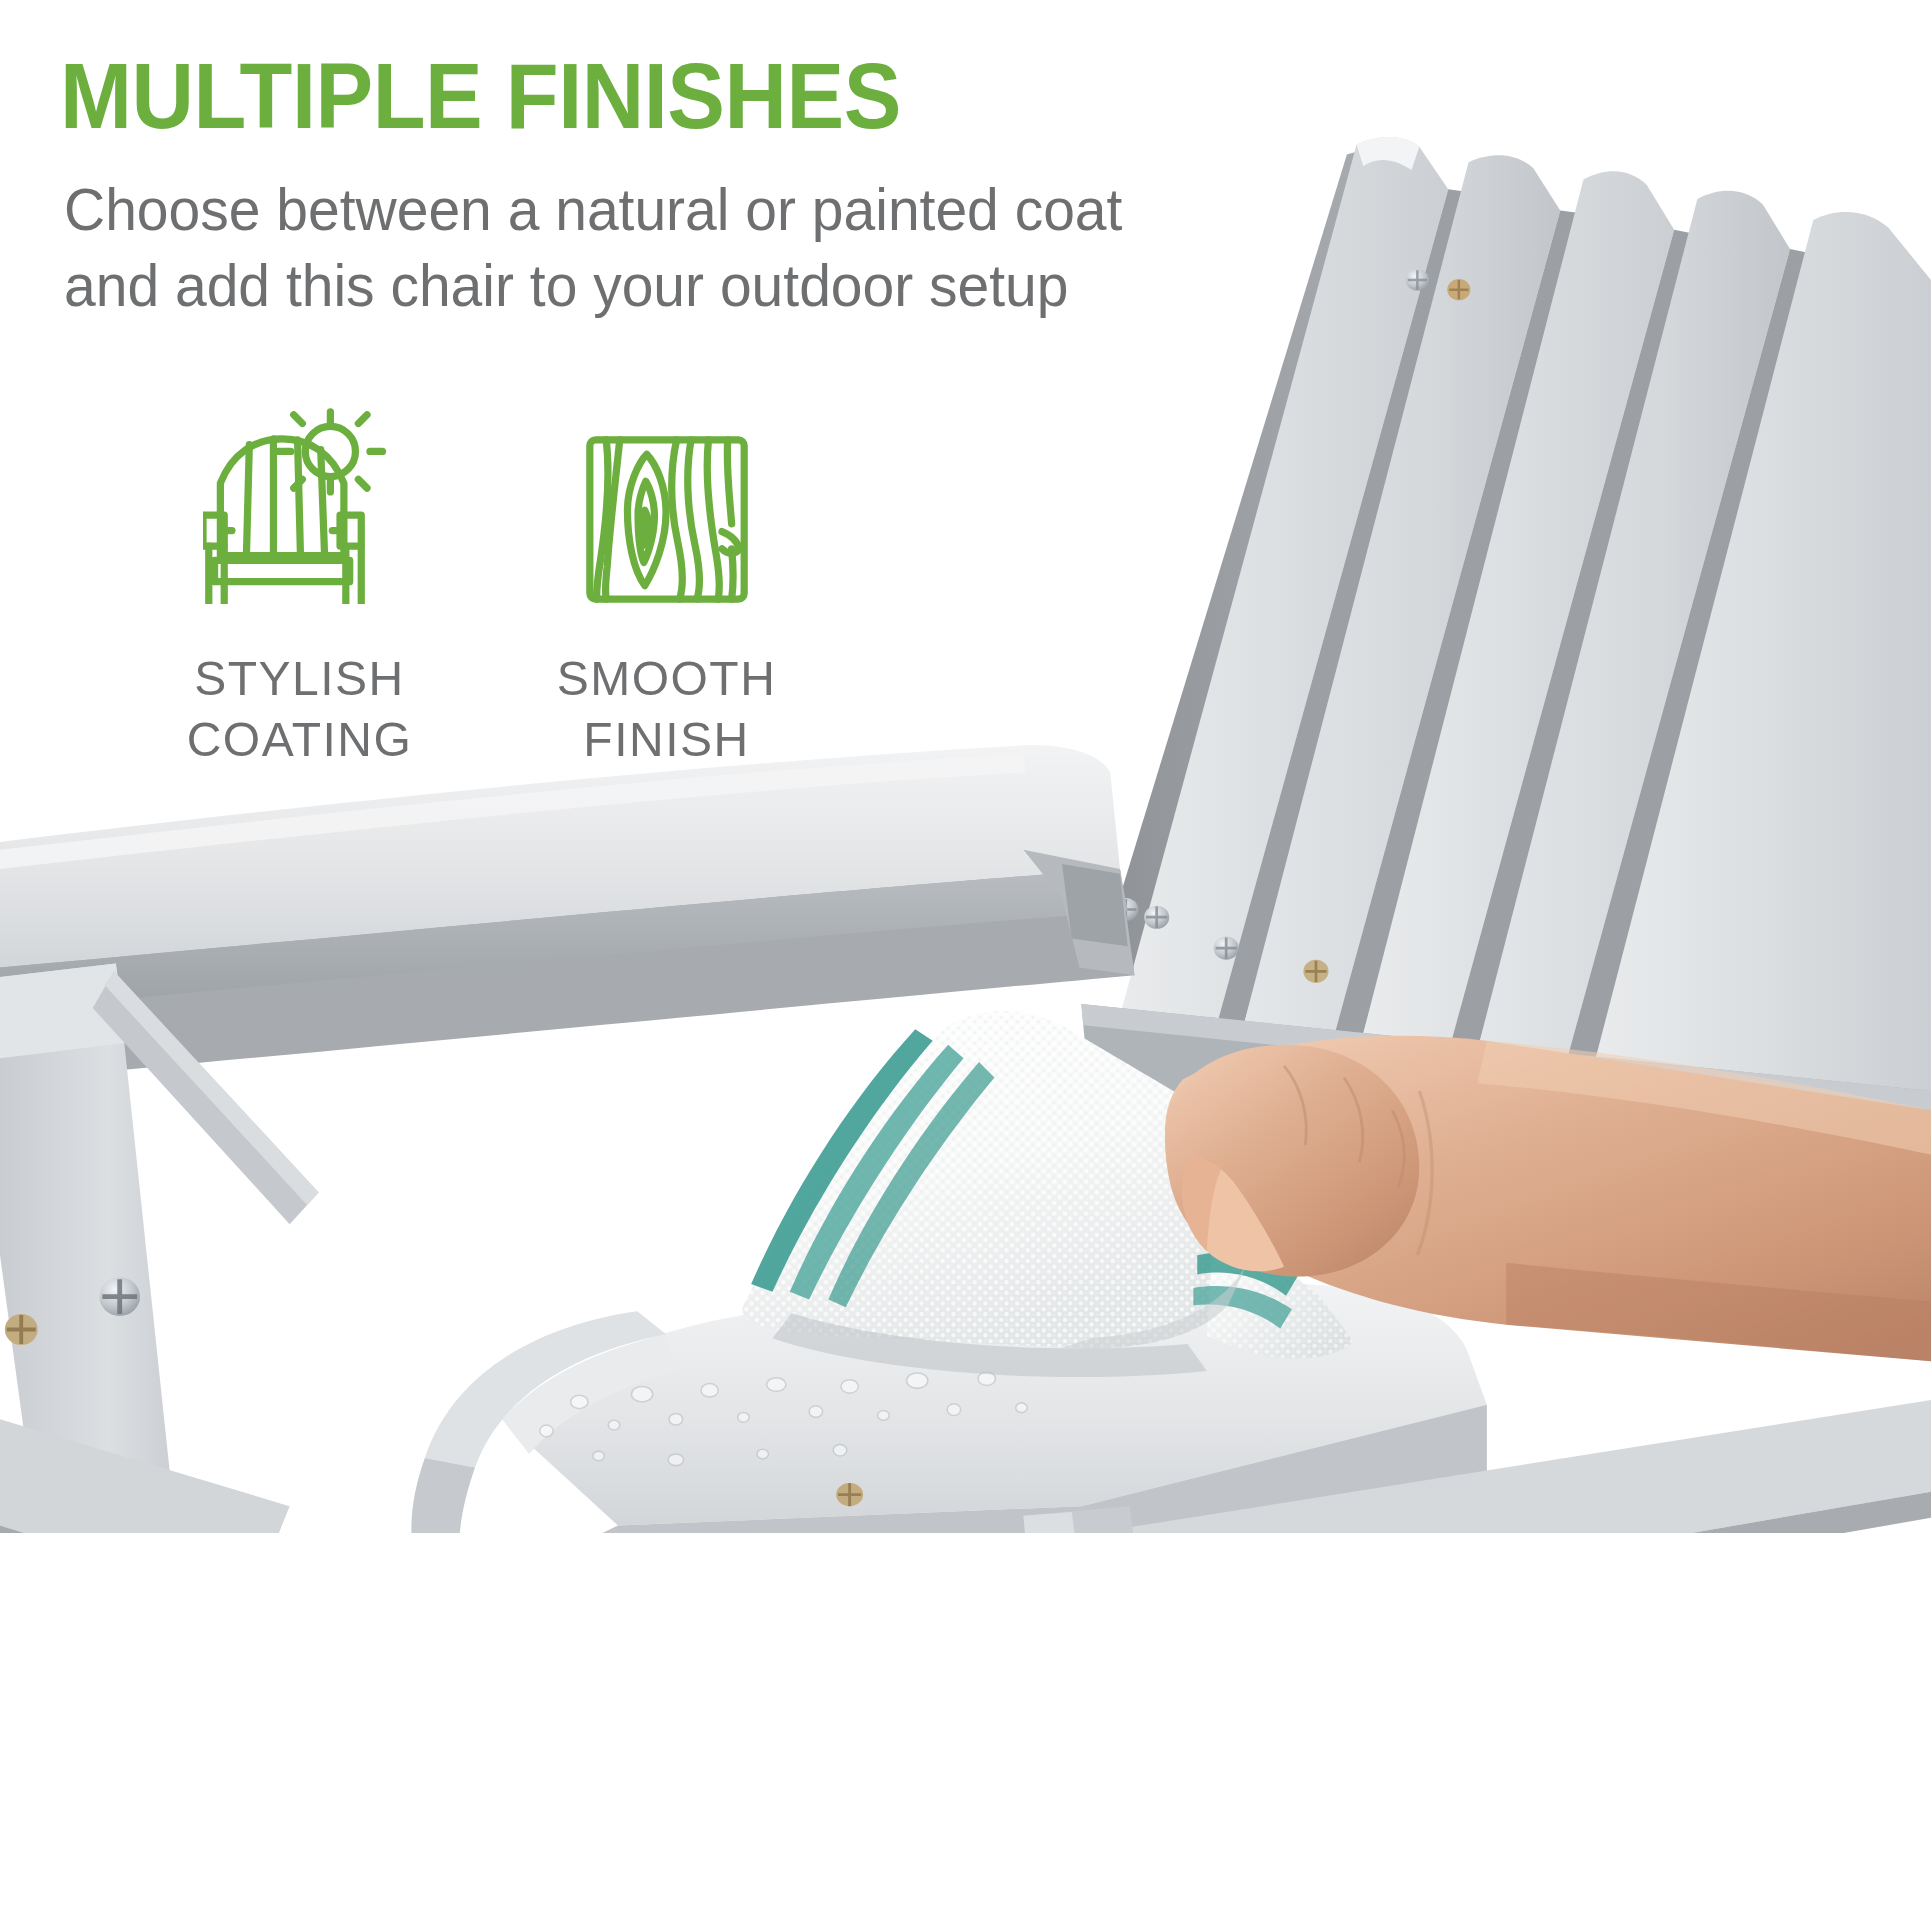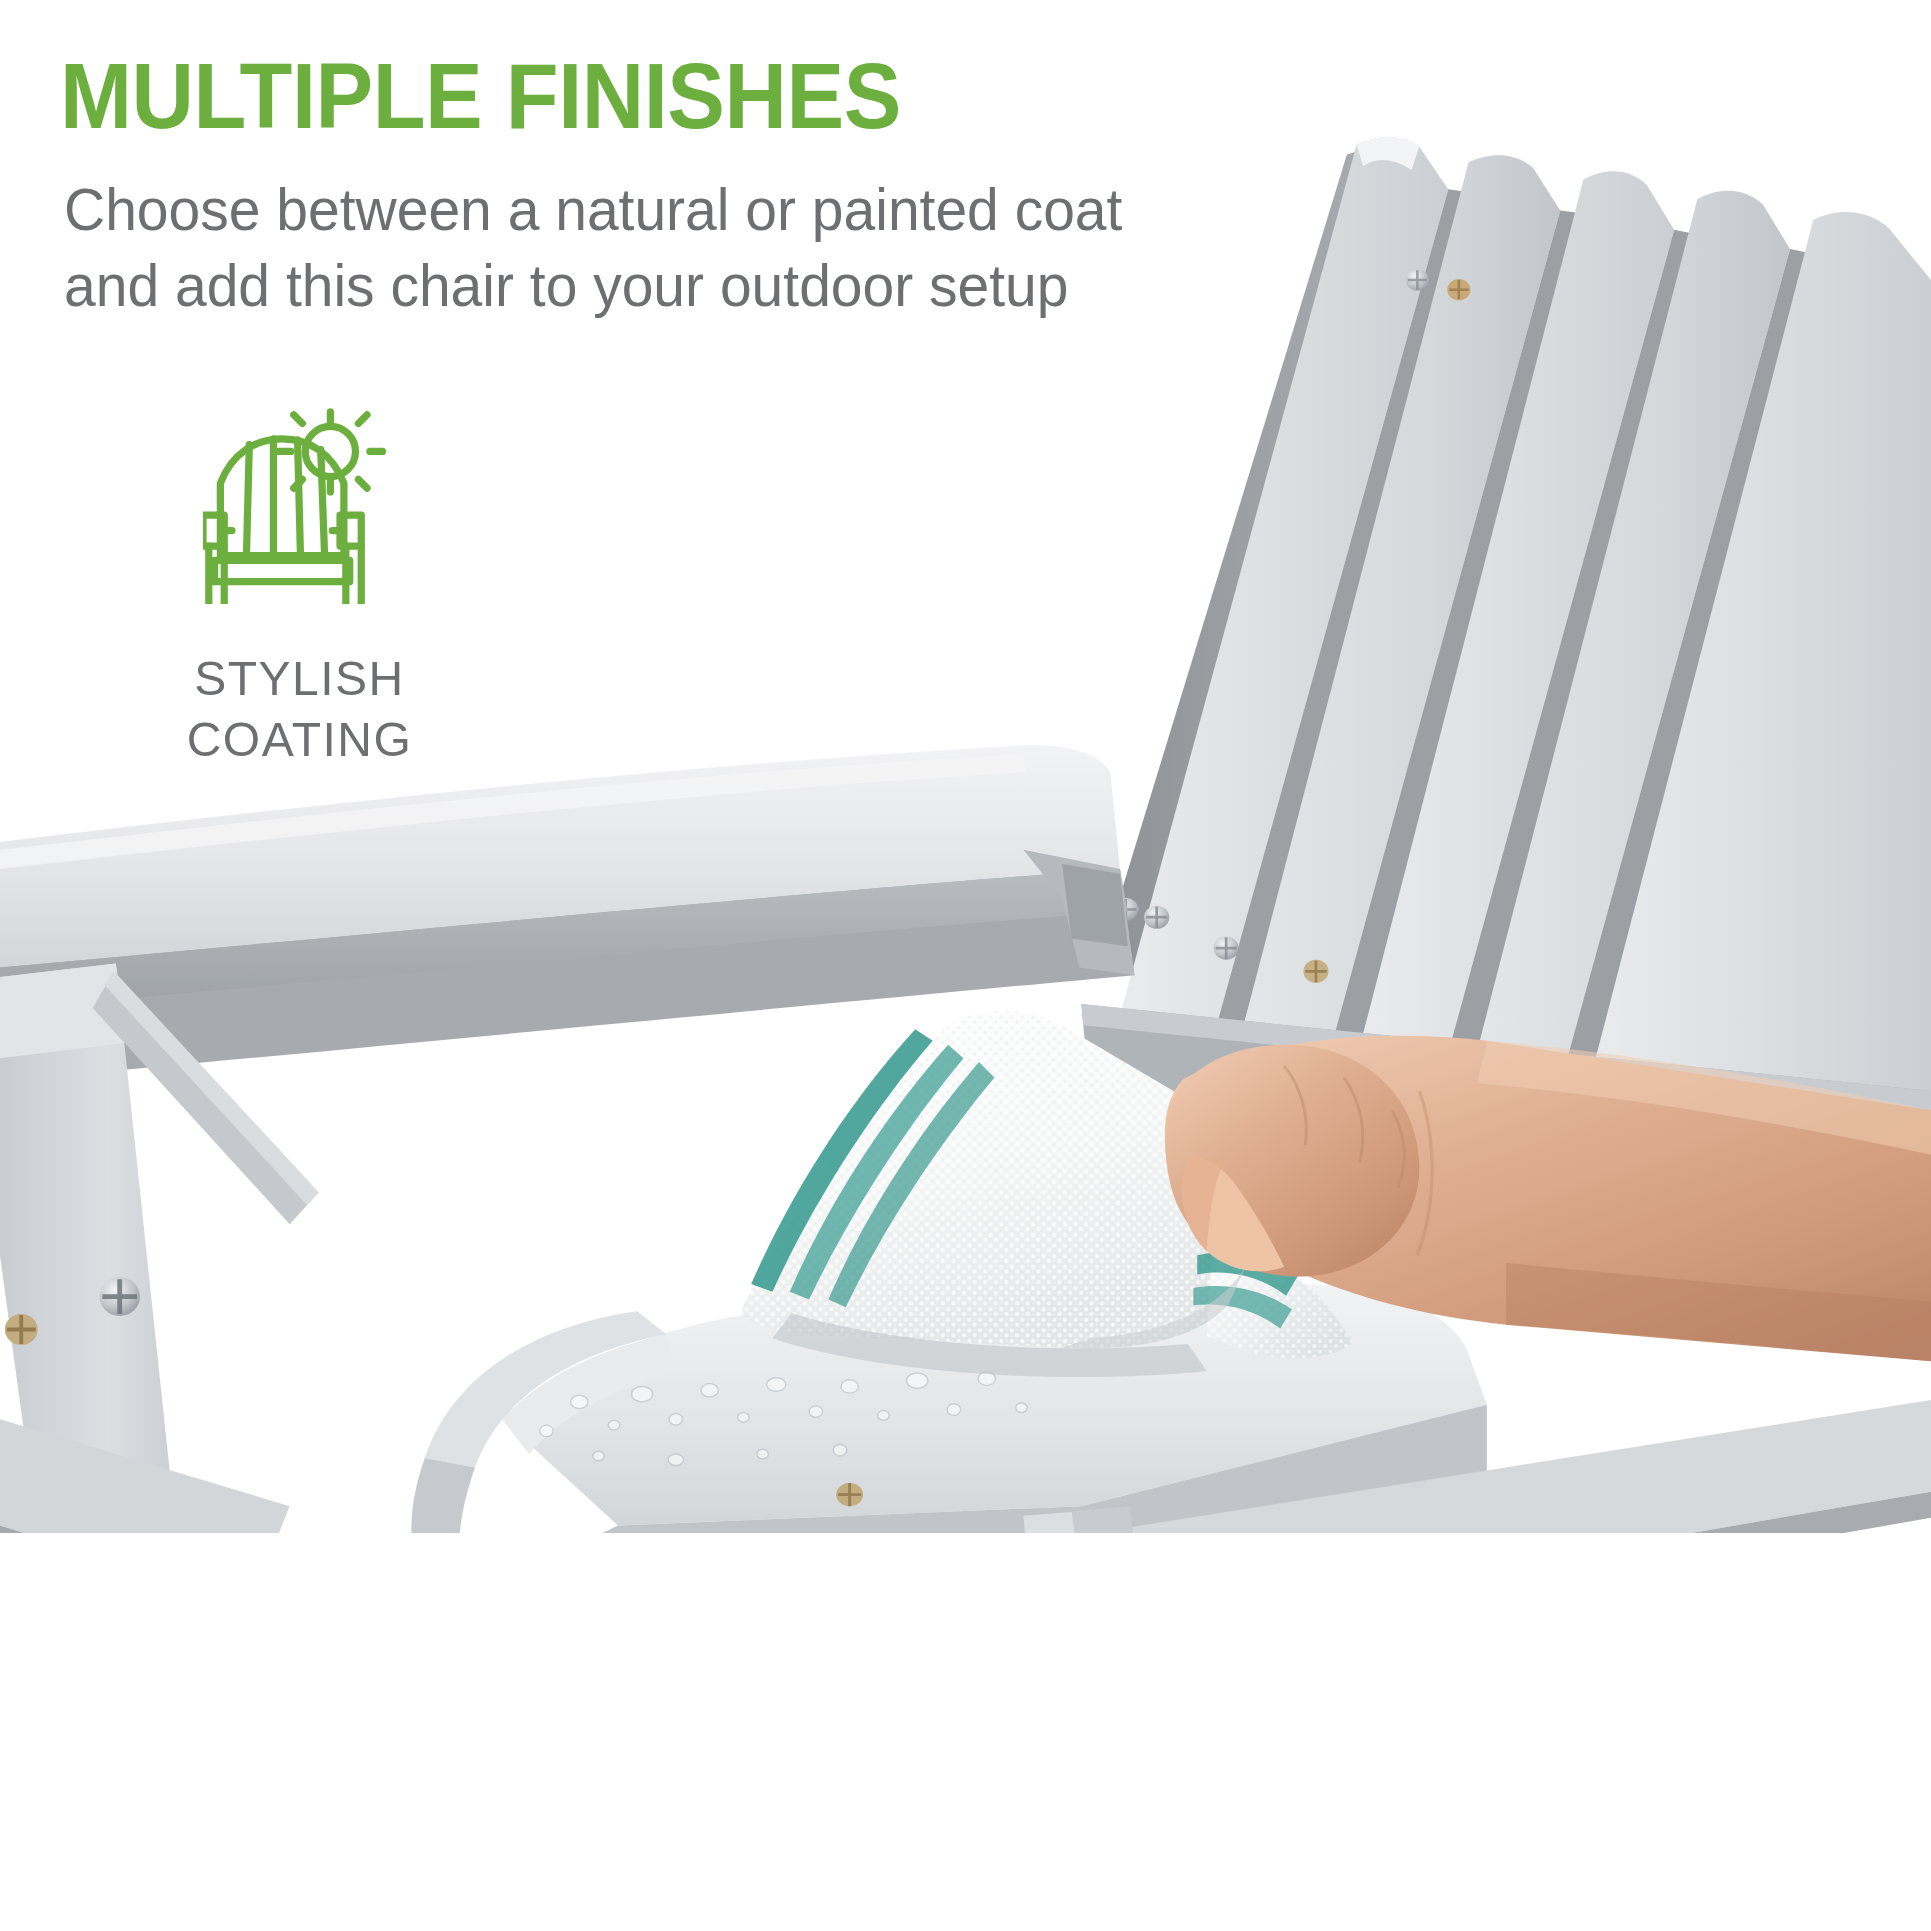--- a/index.html
+++ b/index.html
@@ -412,17 +412,43 @@
           <path d="M6 145 L6 205"></path>
           <path d="M22 145 L22 205"></path>
           <path d="M148 145 L148 205"></path>
           <path d="M164 145 L164 205"></path>
         </svg>
       </div>
       <div class="cap">STYLISH
 COATING</div>
     </div>
 
+    <div class="feature">
+      <div class="ico">
+        <svg width="164" height="169" viewBox="0 0 170 175" fill="none" stroke="#6CAF3F" stroke-width="7.5" stroke-linecap="round" stroke-linejoin="round" xmlns="http://www.w3.org/2000/svg">
+
+          <rect x="5" y="5" width="160" height="165" rx="6"></rect>
+
+          <path d="M44 78 C44 52 56 28 64 20 C74 30 84 54 84 80
+                   C84 110 72 140 62 156 C50 140 44 108 44 78 Z"></path>
+          <path d="M55 82 C55 68 60 54 63 48 C68 56 72 70 72 84
+                   C72 102 66 122 61 132 C56 120 55 98 55 82 Z"></path>
+          <path d="M59 92 C59 86 61 80 62 78 C64 82 66 88 66 94
+                   C66 102 64 110 62 114 C60 108 59 98 59 92 Z"></path>
+
+          <path d="M22 5 C26 40 22 90 16 130 C13 148 12 160 12 170"></path>
+          <path d="M36 5 C32 44 26 92 23 136 C21 154 21 164 22 170"></path>
+          <path d="M95 5 C88 36 88 74 96 110 C102 138 102 158 98 170"></path>
+          <path d="M110 5 C104 38 106 78 114 114 C120 142 120 158 116 170"></path>
+          <path d="M128 5 C124 44 130 90 136 124 C140 148 140 160 138 170"></path>
+          <path d="M148 5 C146 32 150 66 152 92"></path>
+          <path d="M152 118 C154 138 154 156 152 170"></path>
+          <path d="M142 100 C152 104 158 110 160 118 C156 124 148 124 142 118"></path>
+        </svg>
+      </div>
+      <div class="cap">SMOOTH
+FINISH</div>
+    </div>
 
   </div>
 
 </div>
 
 
 </body></html>

